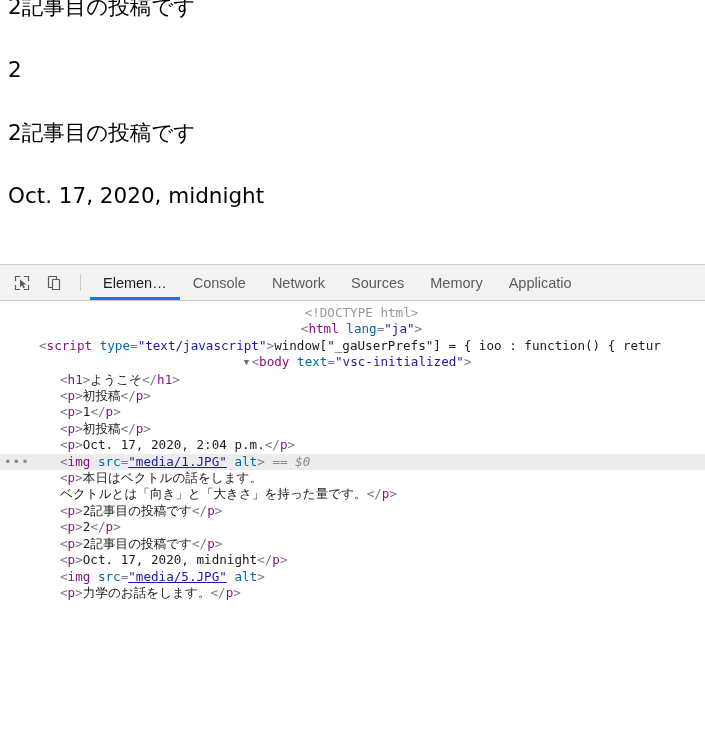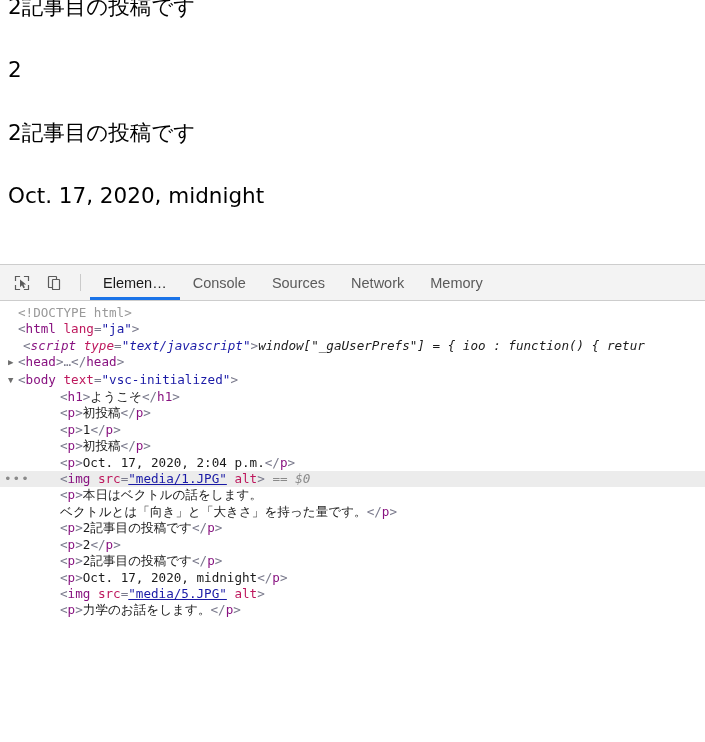--- a/index.html
+++ b/index.html
@@ -122,22 +122,22 @@
     white-space: pre;
     padding-left: 8px;
     min-height: 16.4px;
     color: #303942;
   }
   .dom-row.selected {
     background: #ececec;
   }
   .dom-row.wrap { white-space: pre-wrap; }
 
-  .ind1 { padding-left: 8px; }
-  .ind2 { padding-left: 23px; font-style: italic; }
+  .ind1 { padding-left: 8px; text-align: center; }
+  .ind2 { padding-left: 39px; }
   .ind3 { padding-left: 60px; }
 
   .tri {
     display: inline-block;
     width: 10px;
     color: #6e6e6e;
     font-size: 9px;
     position: relative;
     top: -1px;
   }
@@ -148,21 +148,21 @@
     left: 4px;
     top: 0;
     color: #8a8a8a;
     letter-spacing: 1px;
     font-size: 12.6px;
     line-height: 16.4px;
   }
 
   .punct   { color: #7a7a8c; }
   .tag     { color: #881280; }
-  .attr    { color: #be185d; }
+  .attr    { color: #0369a1; }
   .val     { color: #1a1aa6; }
   .val-link{ color: #1a1aa6; text-decoration: underline; }
   .txt     { color: #1a1a1a; }
   .doctype { color: #9a9a9a; }
   .sel-badge { color: #8a8a8a; font-style: italic; }
 </style>
 </head>
 <body>
 
 <div id="page-viewport">
@@ -192,39 +192,41 @@
 
     <div class="tb-sep"></div>
 
     <div class="dt-tab active">
       <span>Elemen…</span>
     </div>
     <div class="dt-tab">
       <span>Console</span>
     </div>
     <div class="dt-tab">
+      <span>Network</span>
+    </div>
+    <div class="dt-tab">
       <span>Sources</span>
     </div>
     <div class="dt-tab">
-      <span>Network</span>
-    </div>
-    <div class="dt-tab">
       <span>Memory</span>
     </div>
+    <div class="dt-tab">
+      <span>Applicatio</span>
+    </div>
   </div>
 
   <div id="dom-tree">
 
     <div class="dom-row ind1"><span class="tri-sp"></span><span class="doctype">&lt;!DOCTYPE html&gt;</span></div>
 
     <div class="dom-row ind1"><span class="tri-sp"></span><span class="punct">&lt;</span><span class="tag">html</span><span class="punct"> </span><span class="attr">lang</span><span class="punct">=</span><span class="val">"ja"</span><span class="punct">&gt;</span></div>
 
     <div class="dom-row ind2"><span class="punct">&lt;</span><span class="tag">script</span><span class="punct"> </span><span class="attr">type</span><span class="punct">=</span><span class="val">"text/javascript"</span><span class="punct">&gt;</span><span class="txt">window["_gaUserPrefs"] = { ioo : function() { retur</span></div>
 
-    <div class="dom-row ind1"><span class="tri">▶</span><span class="punct">&lt;</span><span class="tag">head</span><span class="punct">&gt;…&lt;/</span><span class="tag">head</span><span class="punct">&gt;</span></div>
 
     <div class="dom-row ind1"><span class="tri">▼</span><span class="punct">&lt;</span><span class="tag">body</span><span class="punct"> </span><span class="attr">text</span><span class="punct">=</span><span class="val">"vsc-initialized"</span><span class="punct">&gt;</span></div>
 
     <div class="dom-row ind3"><span class="punct">&lt;</span><span class="tag">h1</span><span class="punct">&gt;</span><span class="txt">ようこそ</span><span class="punct">&lt;/</span><span class="tag">h1</span><span class="punct">&gt;</span></div>
 
     <div class="dom-row ind3"><span class="punct">&lt;</span><span class="tag">p</span><span class="punct">&gt;</span><span class="txt">初投稿</span><span class="punct">&lt;/</span><span class="tag">p</span><span class="punct">&gt;</span></div>
 
     <div class="dom-row ind3"><span class="punct">&lt;</span><span class="tag">p</span><span class="punct">&gt;</span><span class="txt">1</span><span class="punct">&lt;/</span><span class="tag">p</span><span class="punct">&gt;</span></div>
 
     <div class="dom-row ind3"><span class="punct">&lt;</span><span class="tag">p</span><span class="punct">&gt;</span><span class="txt">初投稿</span><span class="punct">&lt;/</span><span class="tag">p</span><span class="punct">&gt;</span></div>

